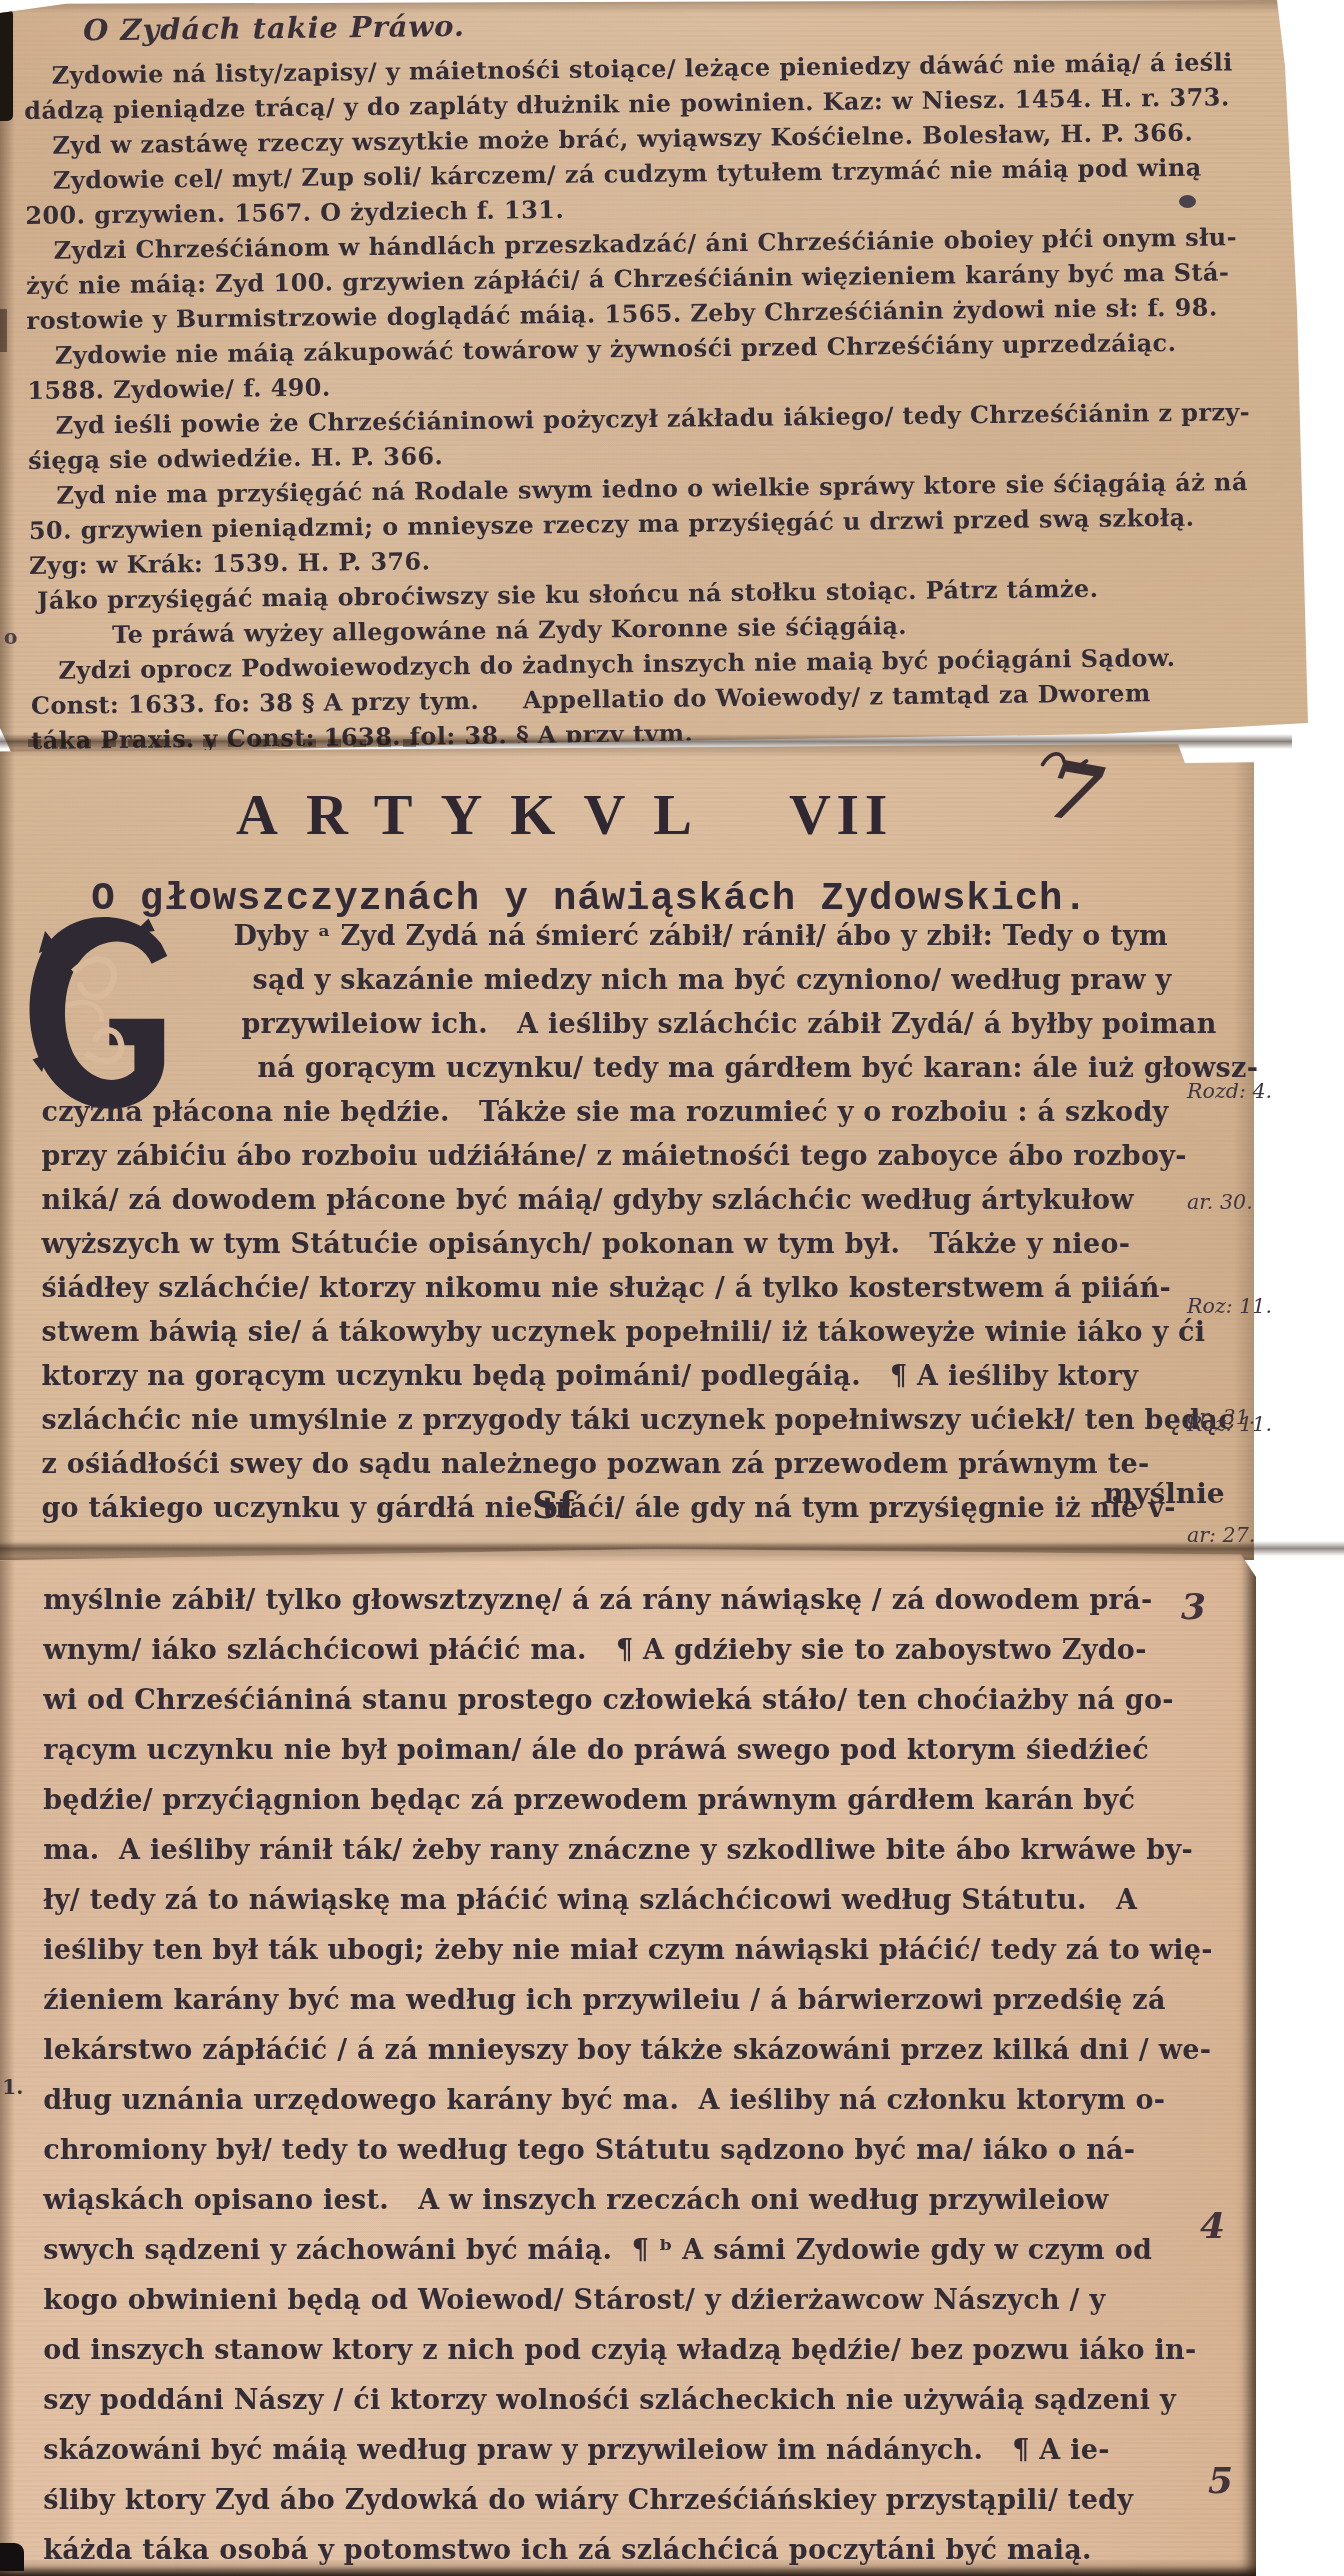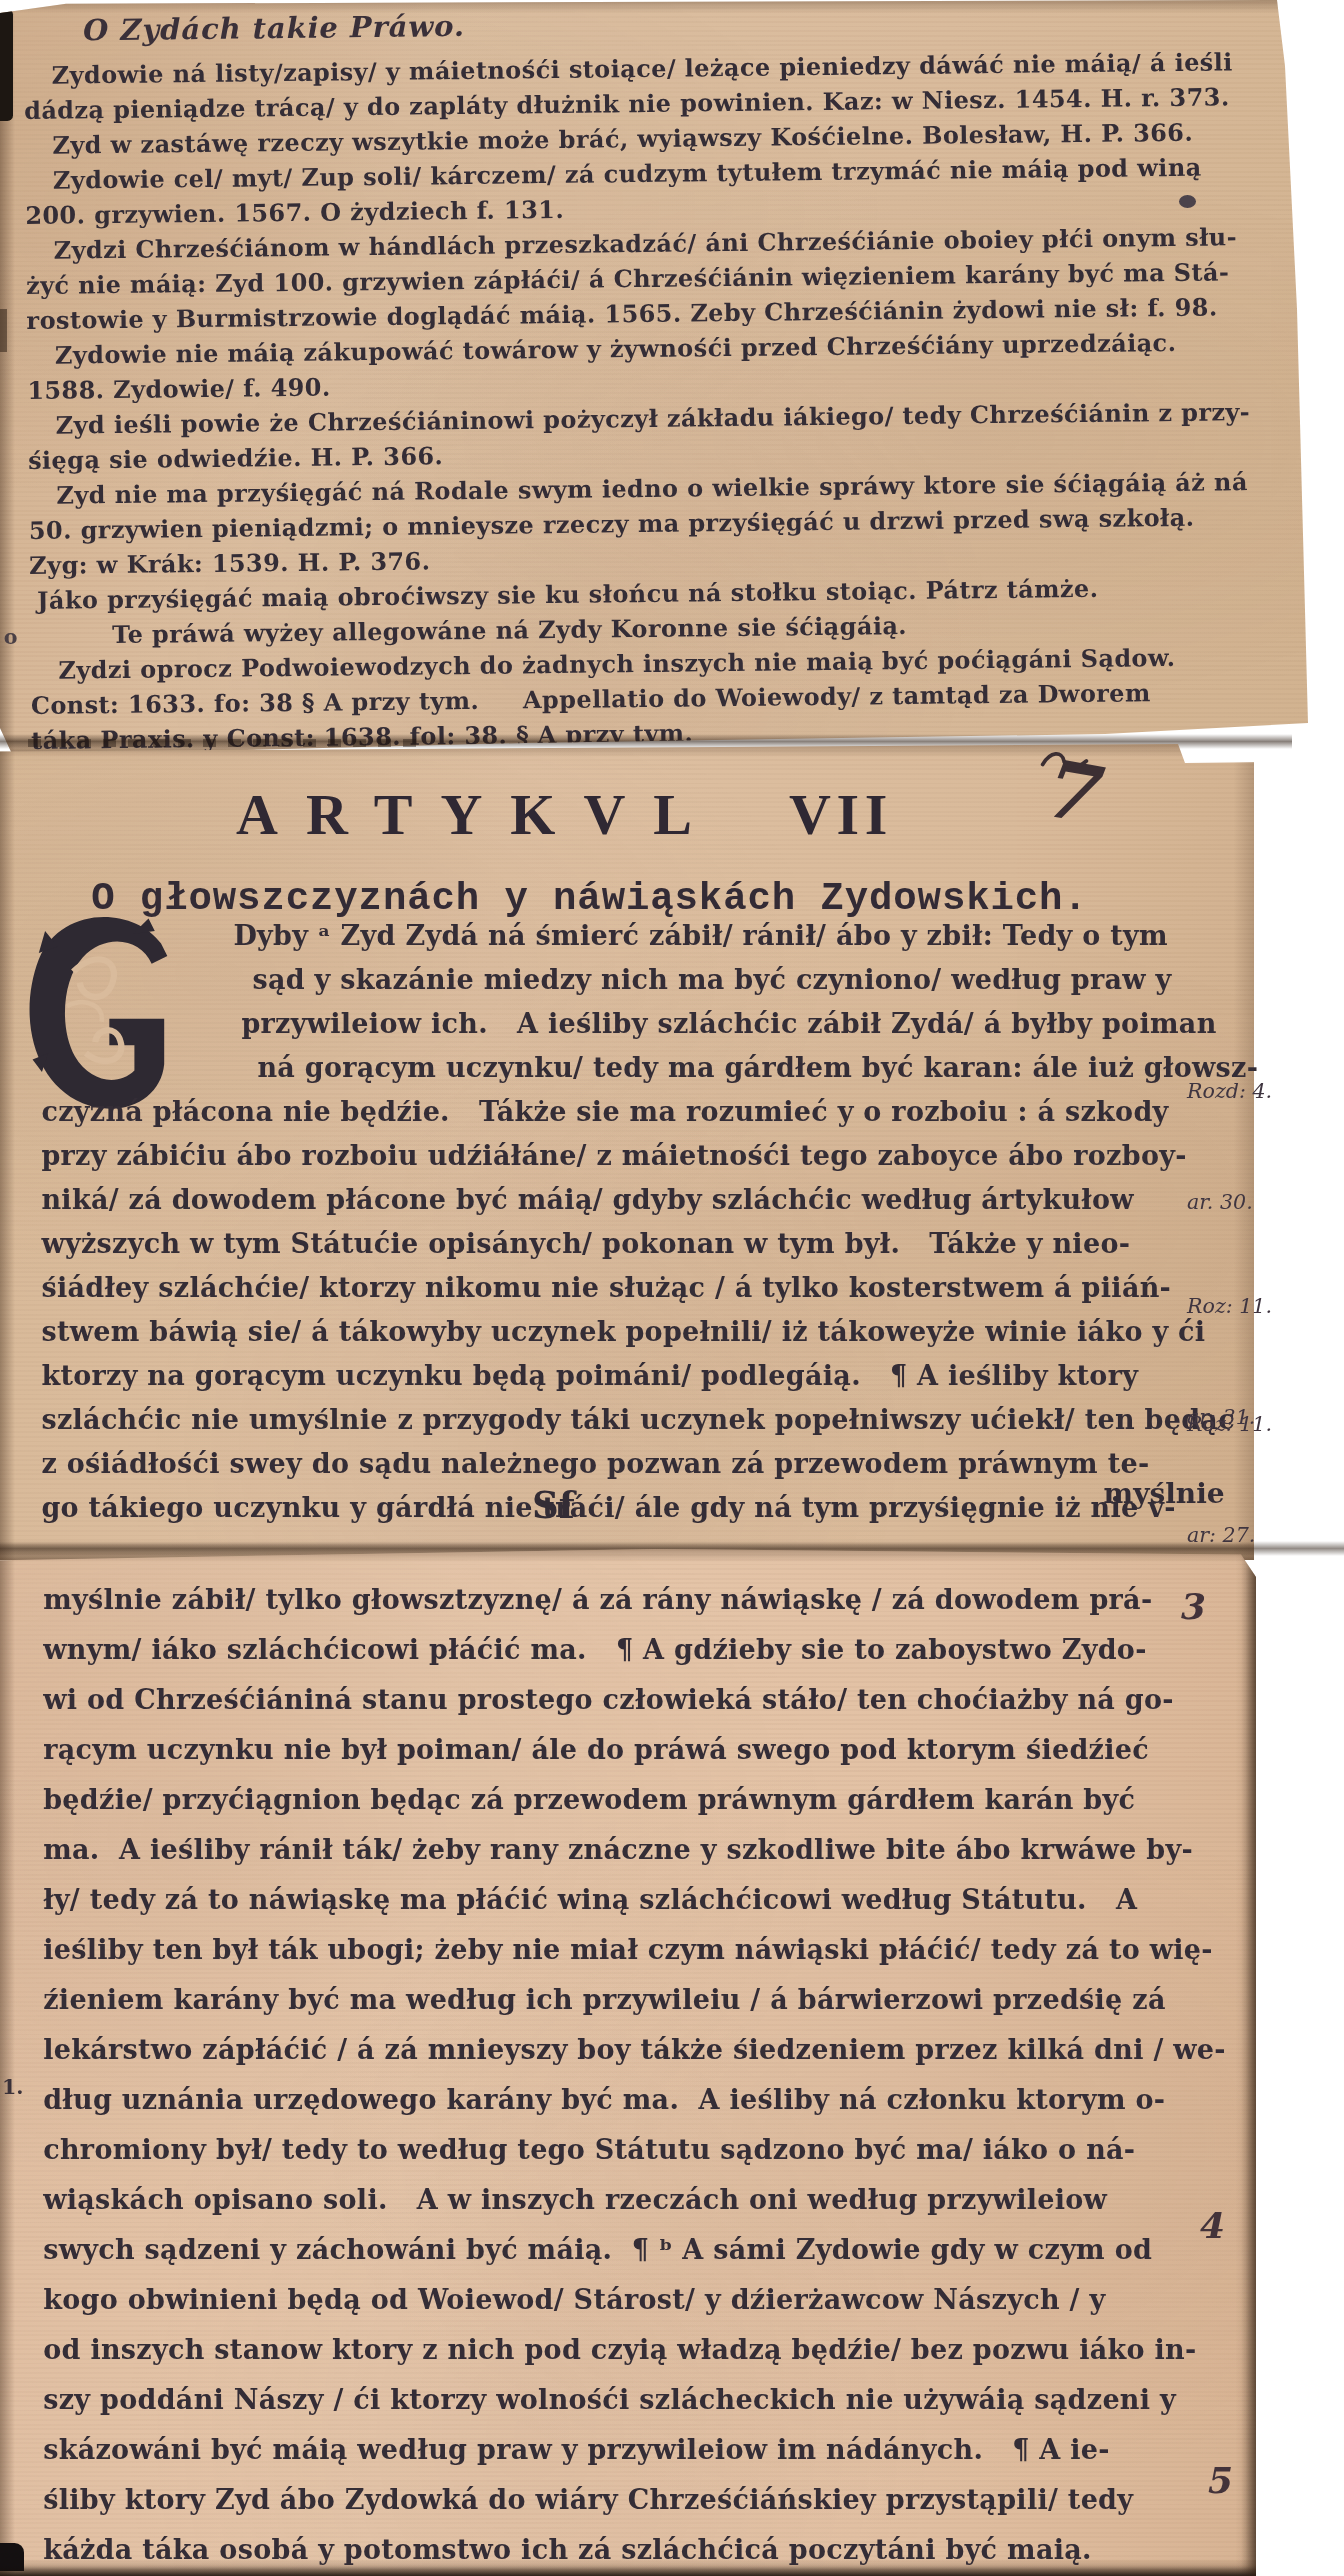--- a/index.html
+++ b/index.html
@@ -174,24 +174,24 @@
       <div class="s3-lines ink">
         <div class="ln">myślnie zábił/ tylko głowsztzyznę/ á zá rány náwiąskę / zá dowodem prá-</div>
         <div class="ln">wnym/ iáko szláchćicowi płáćić ma.   ¶ A gdźieby sie to zaboystwo Zydo-</div>
         <div class="ln">wi od Chrześćiániná stanu prostego człowieká stáło/ ten choćiażby ná go-</div>
         <div class="ln">rącym uczynku nie był poiman/ ále do práwá swego pod ktorym śiedźieć</div>
         <div class="ln">będźie/ przyćiągnion będąc zá przewodem práwnym gárdłem karán być</div>
         <div class="ln">ma.  A ieśliby ránił ták/ żeby rany znáczne y szkodliwe bite ábo krwáwe by-</div>
         <div class="ln">ły/ tedy zá to náwiąskę ma płáćić winą szláchćicowi według Státutu.   A</div>
         <div class="ln">ieśliby ten był ták ubogi; żeby nie miał czym náwiąski płáćić/ tedy zá to wię-</div>
         <div class="ln">źieniem karány być ma według ich przywileiu / á bárwierzowi przedśię zá</div>
-        <div class="ln">lekárstwo zápłáćić / á zá mnieyszy boy tákże śiedzeniem przez kilká dni / we-</div>
+        <div class="ln">lekárstwo zápłáćić / á zá mnieyszy boy tákże skázowáni przez kilká dni / we-</div>
         <div class="ln">dług uznánia urzędowego karány być ma.  A ieśliby ná członku ktorym o-</div>
         <div class="ln">chromiony był/ tedy to według tego Státutu sądzono być ma/ iáko o ná-</div>
-        <div class="ln">wiąskách opisano soli.   A w inszych rzeczách oni według przywileiow</div>
+        <div class="ln">wiąskách opisano iest.   A w inszych rzeczách oni według przywileiow</div>
         <div class="ln">swych sądzeni y záchowáni być máią.  ¶ ᵇ A sámi Zydowie gdy w czym od</div>
         <div class="ln">kogo obwinieni będą od Woiewod/ Stárost/ y dźierżawcow Nászych / y</div>
         <div class="ln">od inszych stanow ktory z nich pod czyią władzą będźie/ bez pozwu iáko in-</div>
         <div class="ln">szy poddáni Nászy / ći ktorzy wolnośći szlácheckich nie używáią sądzeni y</div>
         <div class="ln">skázowáni być máią według praw y przywileiow im nádánych.   ¶ A ie-</div>
         <div class="ln">śliby ktory Zyd ábo Zydowká do wiáry Chrześćiáńskiey przystąpili/ tedy</div>
         <div class="ln">káżda táka osobá y potomstwo ich zá szláchćicá poczytáni być maią.</div>
       </div>
 
       <span class="hand-num" style="left:1181px;top:36px;">3</span>

